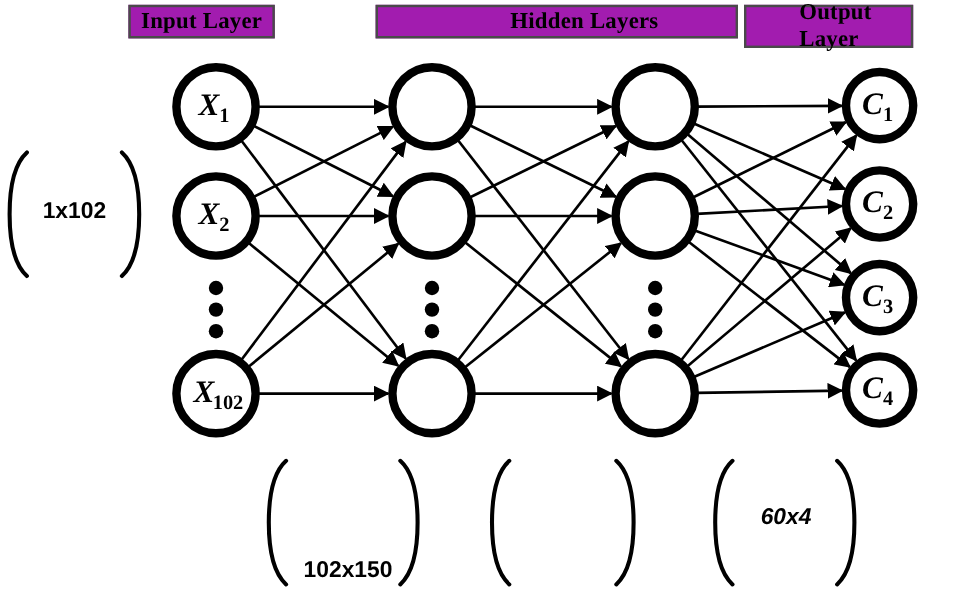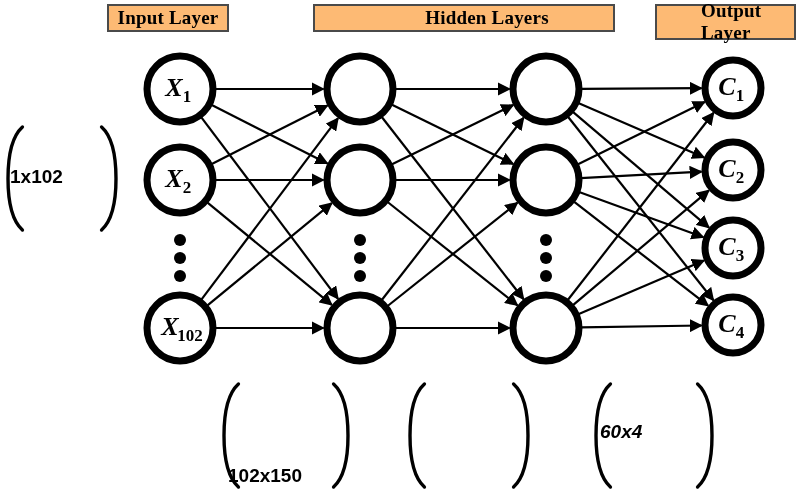--- a/index.html
+++ b/index.html
@@ -18,53 +18,53 @@
   svg.net {
     position: absolute;
     left: 0;
     top: 0;
     width: 800px;
     height: 491px;
   }
   .layer-label-box {
     position: absolute;
     border: 2px solid #4a4a4a;
-    background: #fdba74;
+    background: #a21caf;
     box-sizing: border-box;
     display: flex;
     align-items: center;
     justify-content: center;
     font-family: "Liberation Serif", serif;
     font-weight: bold;
     font-size: 19px;
     color: #000000;
     letter-spacing: 0.2px;
   }
   #lbl-input  { left: 107px; top: 4px;  width: 122px; height: 28px; }
   #lbl-hidden { left: 313px; top: 4px;  width: 302px; height: 28px; padding-left: 46px; }
-  #lbl-output { left: 655px; top: 4px;  width: 141px; height: 36px; padding-left: 44px; }
+  #lbl-output { left: 620px; top: 4px;  width: 141px; height: 36px; padding-left: 44px; }
 
   .node-text {
     font-family: "Liberation Serif", serif;
     font-style: italic;
     font-weight: bold;
     fill: #000000;
     text-anchor: middle;
     dominant-baseline: middle;
   }
   .node-main { font-size: 26px; }
   .node-sub  { font-size: 17px; font-style: normal; }
 
   .mat-label {
     position: absolute;
     font-family: "Liberation Sans", sans-serif;
     font-weight: bold;
     font-size: 19px;
     color: #000000;
-    text-align: left;
+    text-align: center;
     white-space: nowrap;
   }
 </style>
 </head>
 <body>
 
 <div id="canvas">
 
   <div class="layer-label-box" id="lbl-input">
     <span>Input Layer</span>

